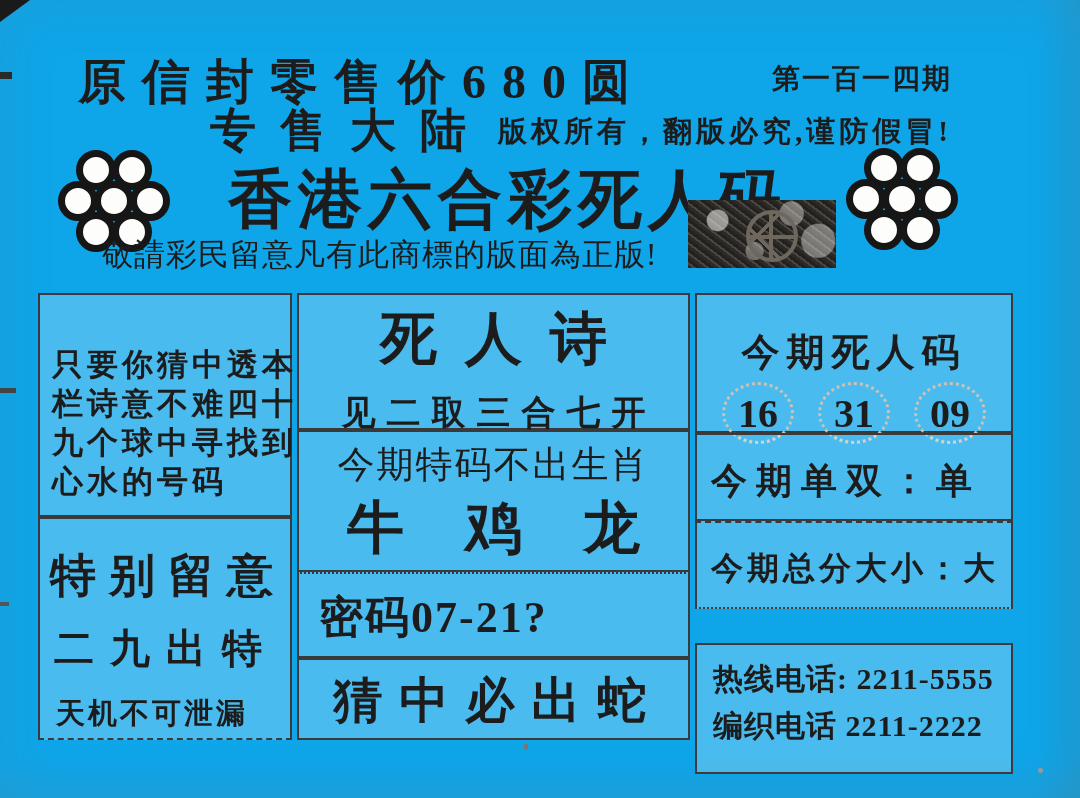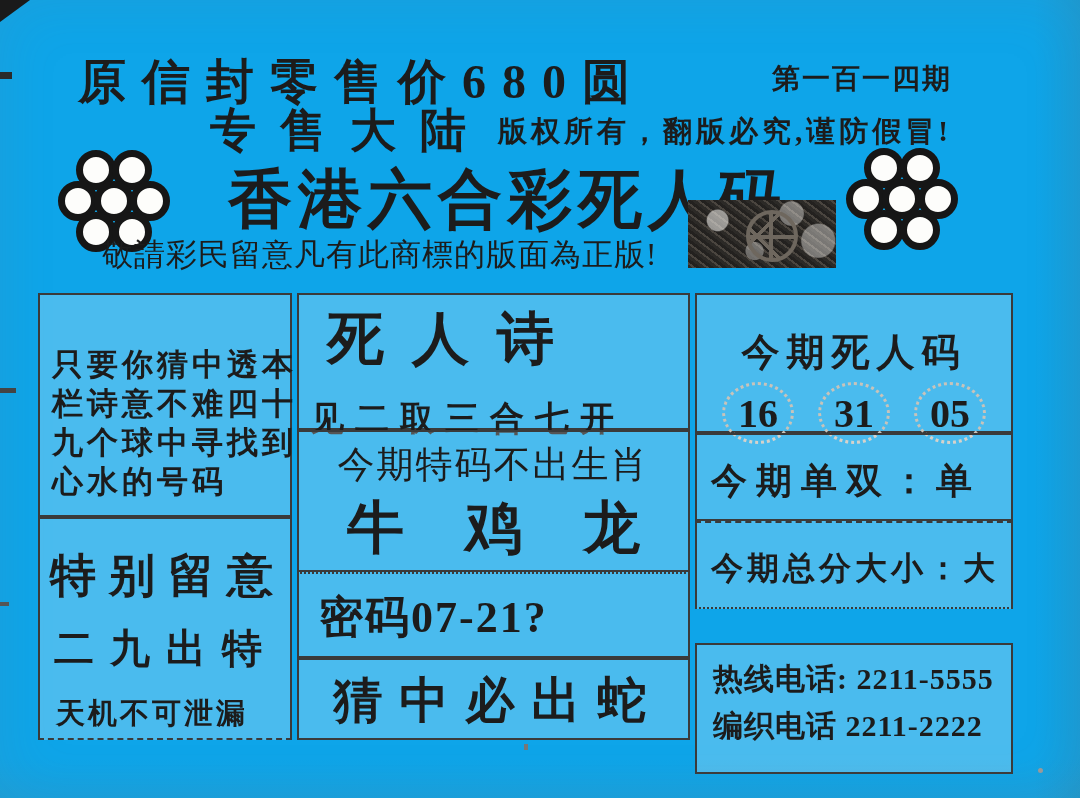--- a/index.html
+++ b/index.html
@@ -43,23 +43,23 @@
       linear-gradient(45deg,transparent 0 19px,#6e675e 19px 22px,transparent 22px),
       linear-gradient(135deg,transparent 0 19px,#6e675e 19px 22px,transparent 22px);}
   
   .box{position:absolute;border:2px solid #3a3a3a;box-sizing:border-box;background:rgba(255,255,255,.25);}
   .verse-box{left:38px;top:293px;width:254px;height:224px;padding:50px 8px 0 12px;}
   .verse-box p{margin:0;font-size:31px;line-height:39px;font-weight:600;letter-spacing:4px;white-space:nowrap;}
   .attention-box{left:38px;top:517px;width:254px;height:223px;text-align:left;border-bottom-style:dashed;}
   .att-title{margin:26px 0 0 10px;font-size:46px;font-weight:700;letter-spacing:13px;white-space:nowrap;}
   .att-tip{margin:14px 0 0 14px;font-size:40px;font-weight:700;letter-spacing:16px;white-space:nowrap;}
   .att-note{margin:18px 0 0 16px;font-size:29px;font-weight:600;letter-spacing:3px;white-space:nowrap;}
-  .poem-box{left:297px;top:293px;width:393px;height:137px;text-align:left;}
+  .poem-box{left:297px;top:293px;width:393px;height:137px;text-align:center;}
   .poem-title{margin-top:6px;font-size:57px;font-weight:700;letter-spacing:28px;padding-left:28px;white-space:nowrap;}
-  .poem-hint{margin-top:18px;font-size:34px;font-weight:600;letter-spacing:11px;padding-left:11px;white-space:nowrap;}
+  .poem-hint{margin-top:12px;font-size:34px;font-weight:600;letter-spacing:11px;padding-left:11px;white-space:nowrap;}
   .zodiac-box{left:297px;top:430px;width:393px;height:142px;text-align:center;}
   .zodiac-header{margin-top:8px;font-size:37px;font-weight:400;letter-spacing:2px;white-space:nowrap;}
   .zodiac-row{display:flex;justify-content:space-between;padding:0 48px;margin-top:0;font-size:57px;font-weight:700;}
   .code-box{left:297px;top:572px;width:393px;height:86px;border-top-style:dotted;}
   .code-text{margin:14px 0 0 20px;font-size:44px;font-weight:700;letter-spacing:2px;white-space:nowrap;}
   .slogan-box{left:297px;top:658px;width:393px;height:82px;text-align:center;}
   .slogan-text{margin-top:8px;font-size:49px;font-weight:700;letter-spacing:17px;padding-left:10px;white-space:nowrap;}
   .deadcode-box{left:695px;top:293px;width:318px;height:140px;text-align:center;}
   .deadcode-title{margin-top:32px;font-size:38px;font-weight:700;letter-spacing:7px;white-space:nowrap;}
   .deadcode-row{display:flex;justify-content:center;gap:24px;margin-top:4px;}
@@ -146,21 +146,21 @@
   </div>
   <div class="box slogan-box">
     <div class="slogan-text">猜中必出蛇</div>
   </div>
 
   <div class="box deadcode-box">
     <div class="deadcode-title">今期死人码</div>
     <div class="deadcode-row">
       <span class="num">16</span>
       <span class="num">31</span>
-      <span class="num">05</span>
+      <span class="num">09</span>
     </div>
   </div>
   <div class="box bigsmall-box">
     <div class="bigsmall-text">今期总分大小：大</div>
   </div>
   <div class="box oddeven-box">
     <div class="oddeven-text">今期单双：单</div>
   </div>
   <div class="box phone-box">
     <div class="phone-line">热线电话: 2211-5555</div>

